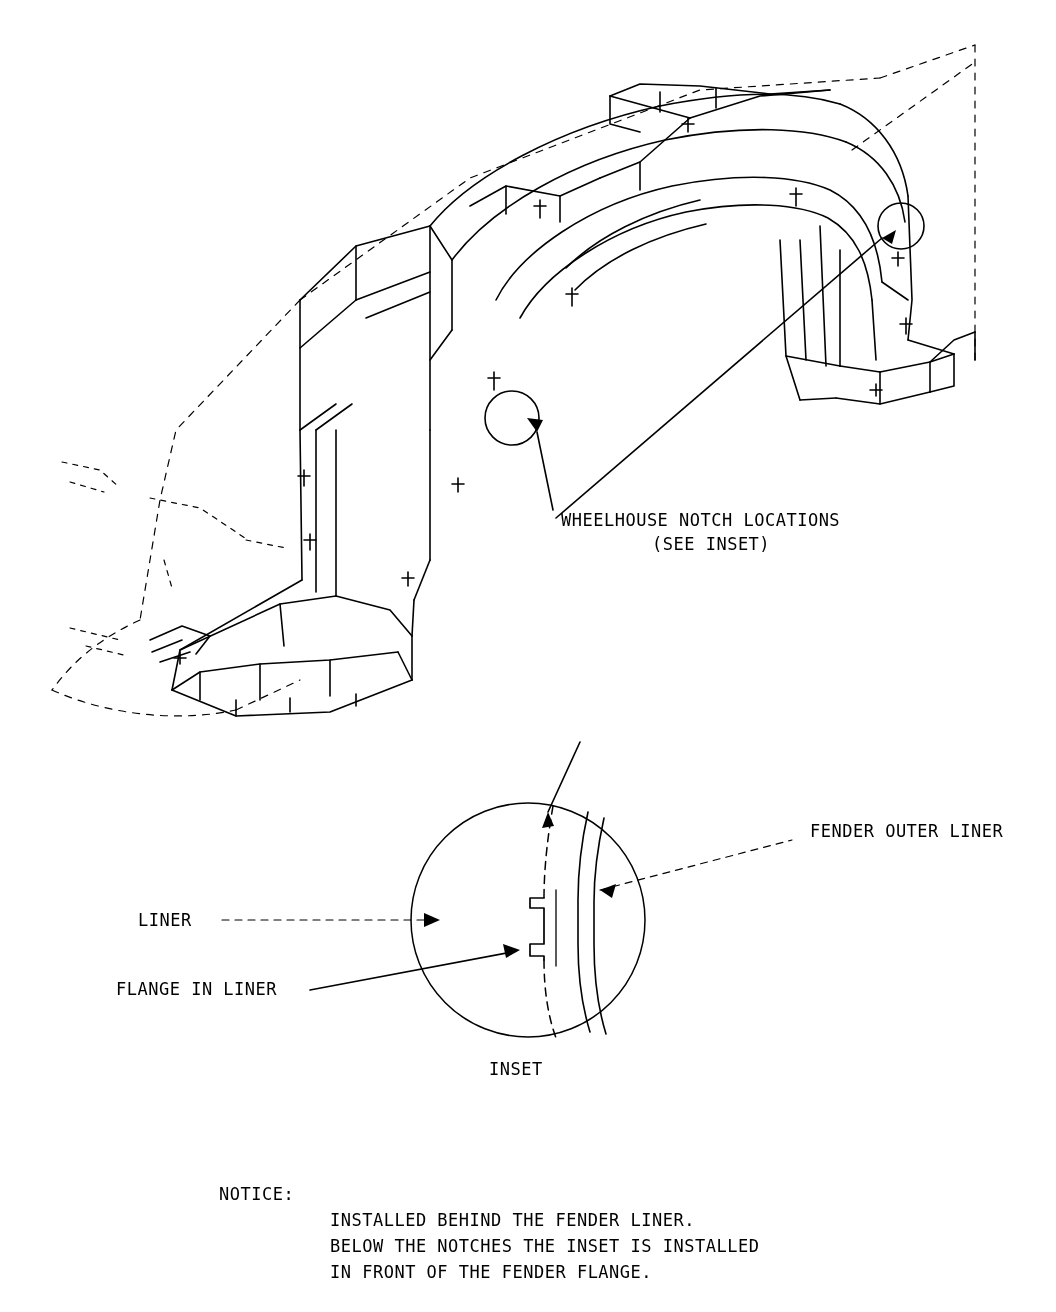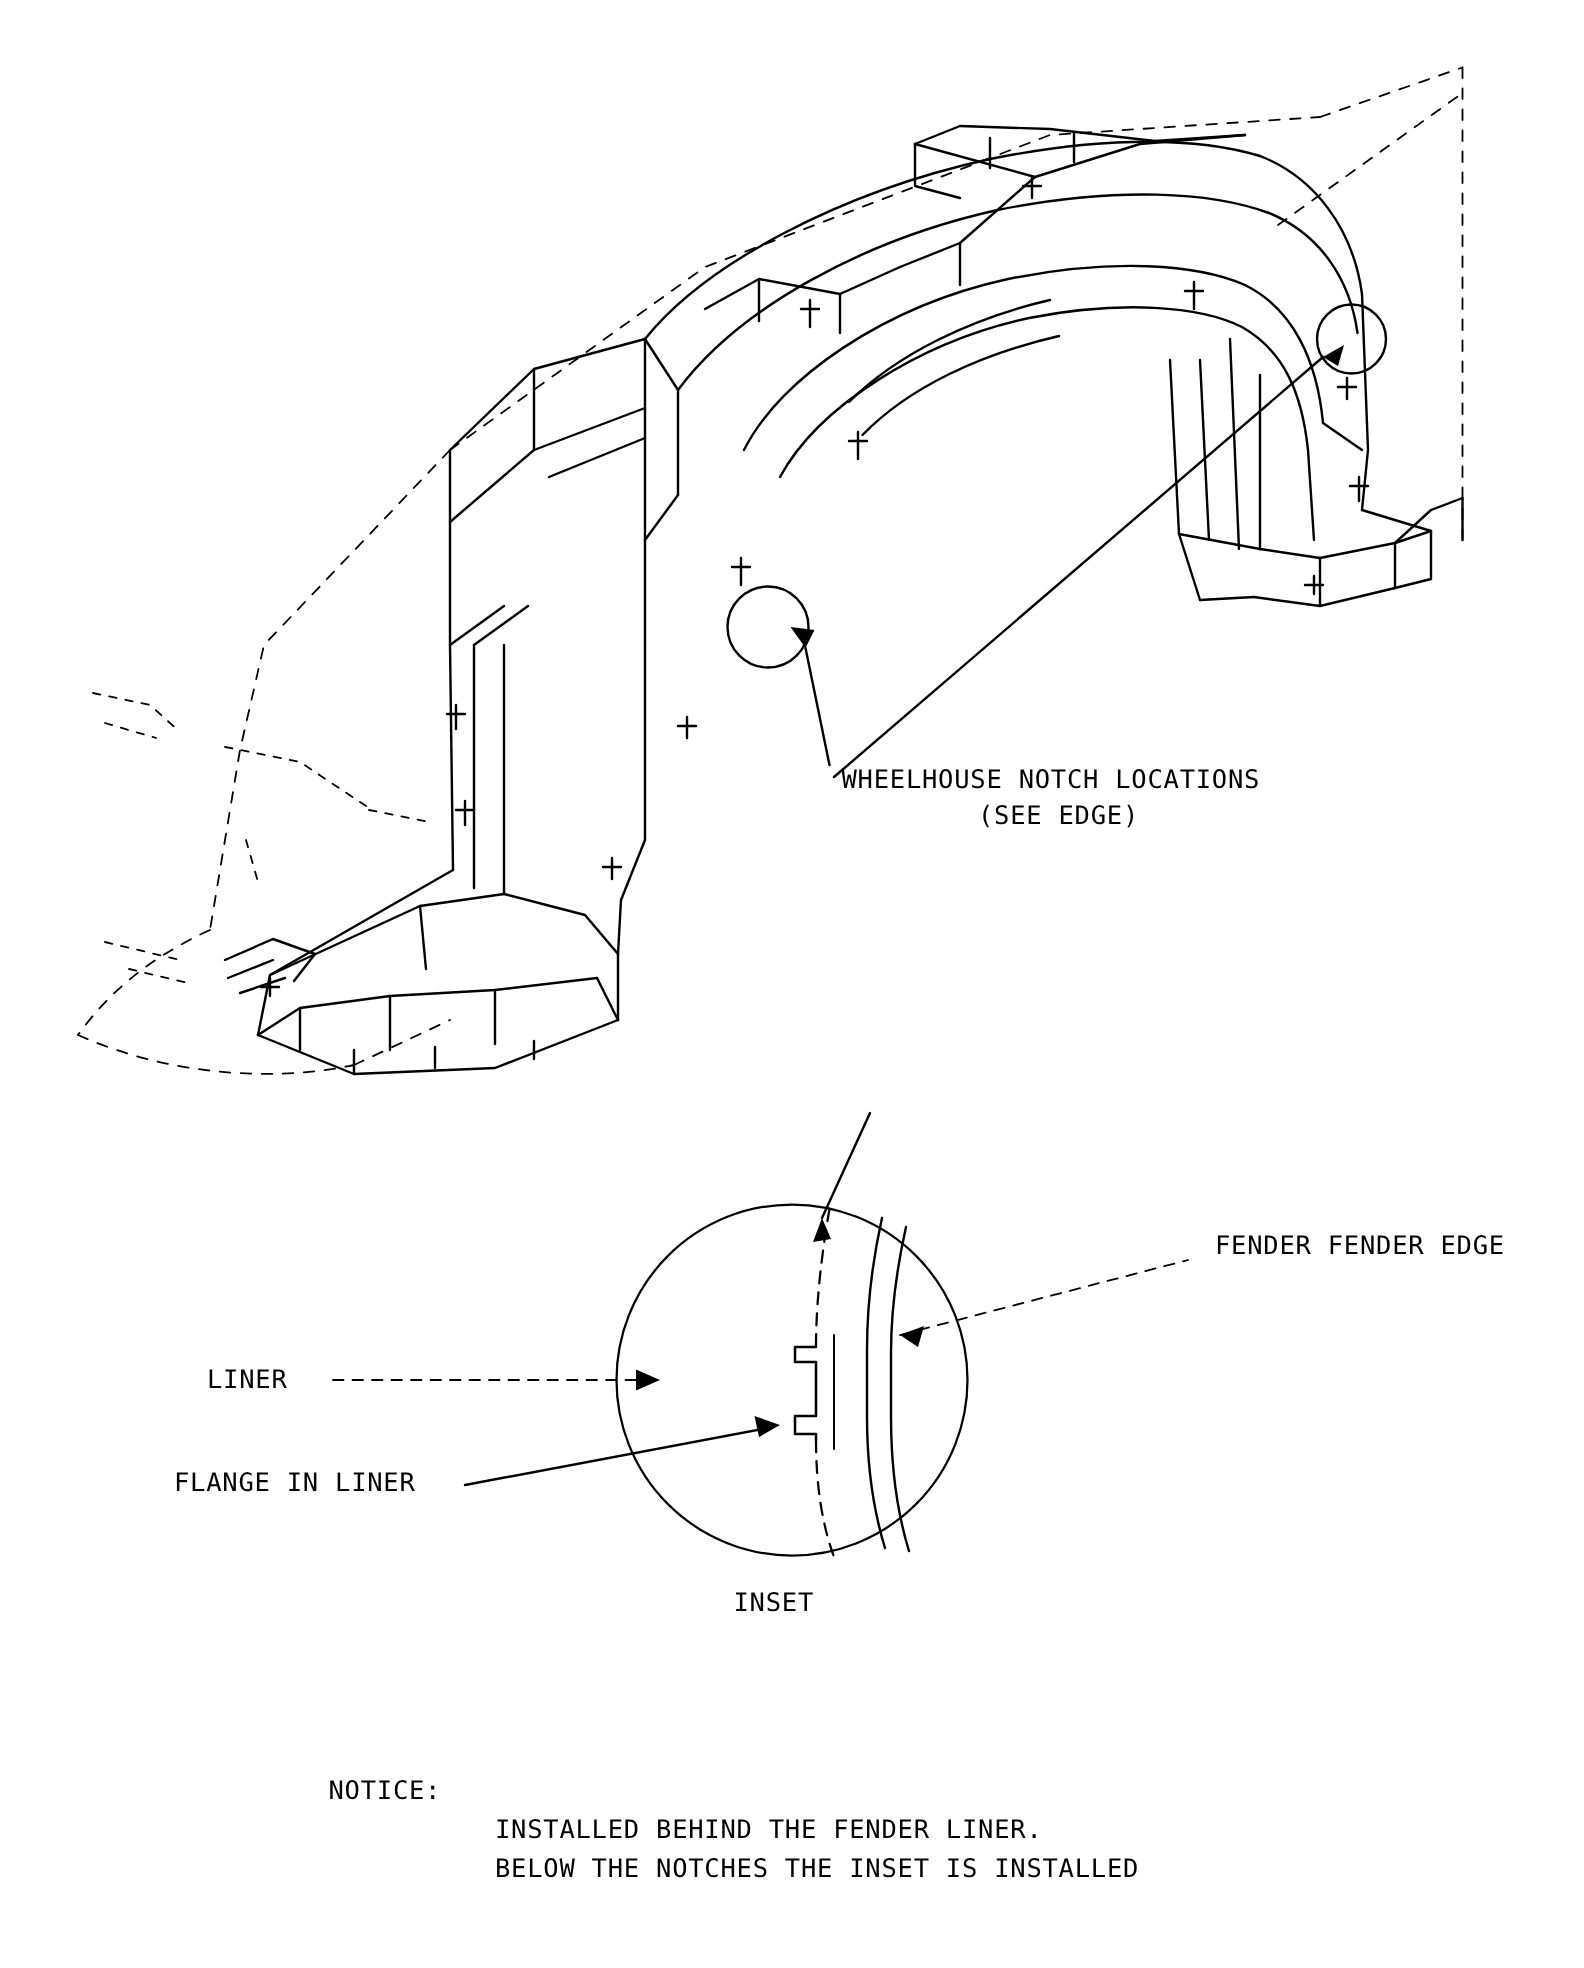--- a/index.html
+++ b/index.html
@@ -201,32 +201,33 @@
         <polygon points="600,890 616,884 612,898"></polygon>
         <polygon points="548,812 542,828 554,826"></polygon>
         <polygon points="537,432 527,418 543,420"></polygon>
         <polygon points="882,238 896,230 892,244"></polygon>
       </g>
     </g>
   </svg>
 
   <div class="lbl" style="left:561px; top:508px;">WHEELHOUSE NOTCH LOCATIONS</div>
 
-  <div class="lbl" style="left:652px; top:532px;">(SEE EDGE)</div>
-
-
-  <div class="lbl" style="left:810px; top:819px;">FENDER FENDER EDGE</div>
+  <div class="lbl" style="left:652px; top:532px;">(SEE INSET)</div>
+
+
+  <div class="lbl" style="left:810px; top:819px;">FENDER OUTER LINER</div>
 
   <div class="lbl" style="left:138px; top:908px;">LINER</div>
 
   <div class="lbl" style="left:116px; top:977px;">FLANGE IN LINER</div>
 
   <div class="lbl" style="left:489px; top:1057px;">INSET</div>
 
   <div class="notice" style="left:219px; top:1181px;">NOTICE:</div>
 
 
   <div class="notice" style="left:330px; top:1207px;">INSTALLED BEHIND THE FENDER LINER.</div>
 
   <div class="notice" style="left:330px; top:1233px;">BELOW THE NOTCHES THE INSET IS INSTALLED</div>
 
+  <div class="notice" style="left:330px; top:1259px;">IN FRONT OF THE FENDER FLANGE.</div>
 
 </div>
 
 </body></html>

